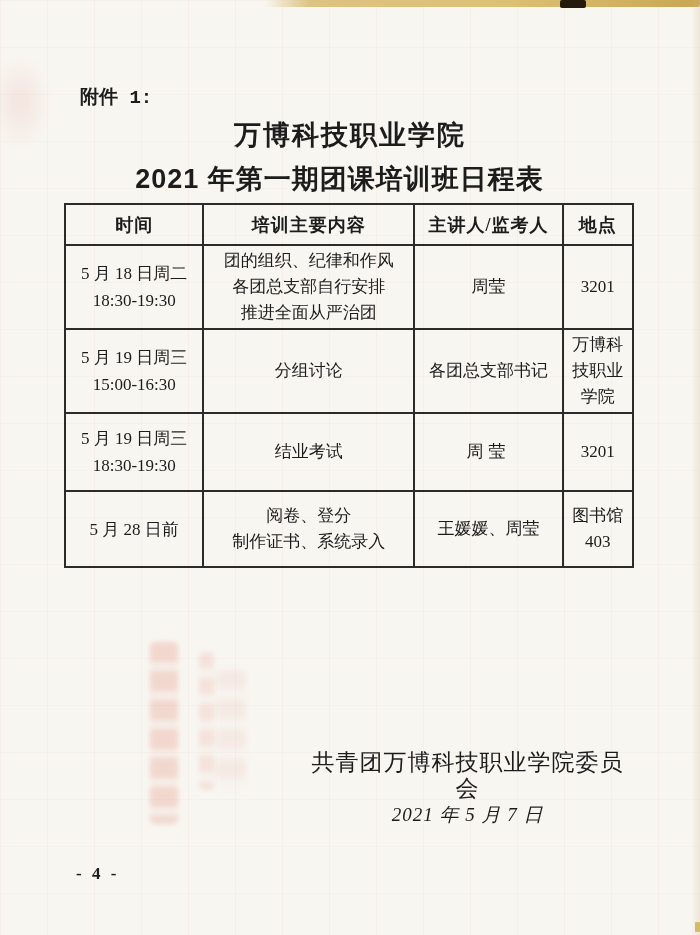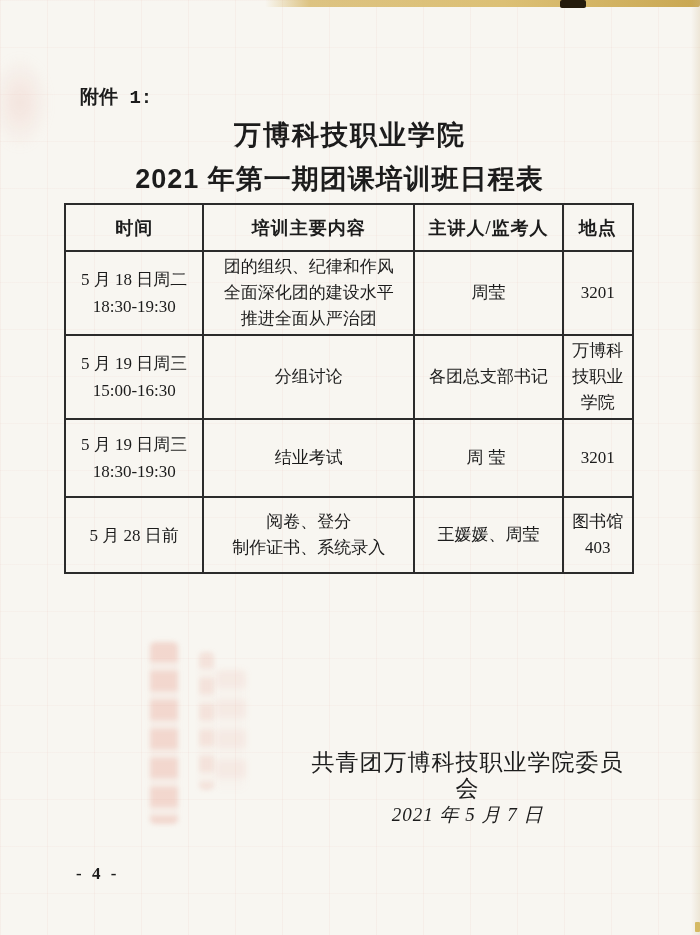--- a/index.html
+++ b/index.html
@@ -78,21 +78,21 @@
   }
   table.schedule th, table.schedule td{
     border:2px solid #2b2b2b;
     text-align:center;vertical-align:middle;
     padding:2px 4px;overflow:hidden;
   }
   table.schedule col.c-time{width:138px;}
   table.schedule col.c-content{width:210px;}
   table.schedule col.c-speaker{width:148px;}
   table.schedule col.c-location{width:70px;}
-  thead tr{height:47px;}
+  thead tr{height:41px;}
   tbody tr:nth-child(1){height:83px;}
   tbody tr:nth-child(2){height:82px;}
   tbody tr:nth-child(3){height:78px;}
   tbody tr:nth-child(4){height:76px;}
   tbody tr:nth-child(5){height:56px;margin-left:32px;}
   table.schedule th{font-weight:700;font-size:18px;letter-spacing:1px;}
   td.col-time{font-size:17px;line-height:27px;}
   td.col-content div{line-height:26px;}
   td.col-speaker{line-height:26px;}
   td.col-location{line-height:26px;padding:2px 6px;}
@@ -141,21 +141,21 @@
       </tr>
   </thead>
   <tbody id="body-rows">
       <tr>
         <td class="col-time">
           <div>5 月 18 日周二</div>
           <div>18:30-19:30</div>
         </td>
         <td class="col-content">
           <div>团的组织、纪律和作风</div>
-          <div>全面深化团的建设水平</div>
+          <div>各团总支部自行安排</div>
           <div>推进全面从严治团</div>
         </td>
         <td class="col-speaker">
           <div>周莹</div>
         </td>
         <td class="col-location">
           <div>3201</div>
         </td>
       </tr>
       <tr>

